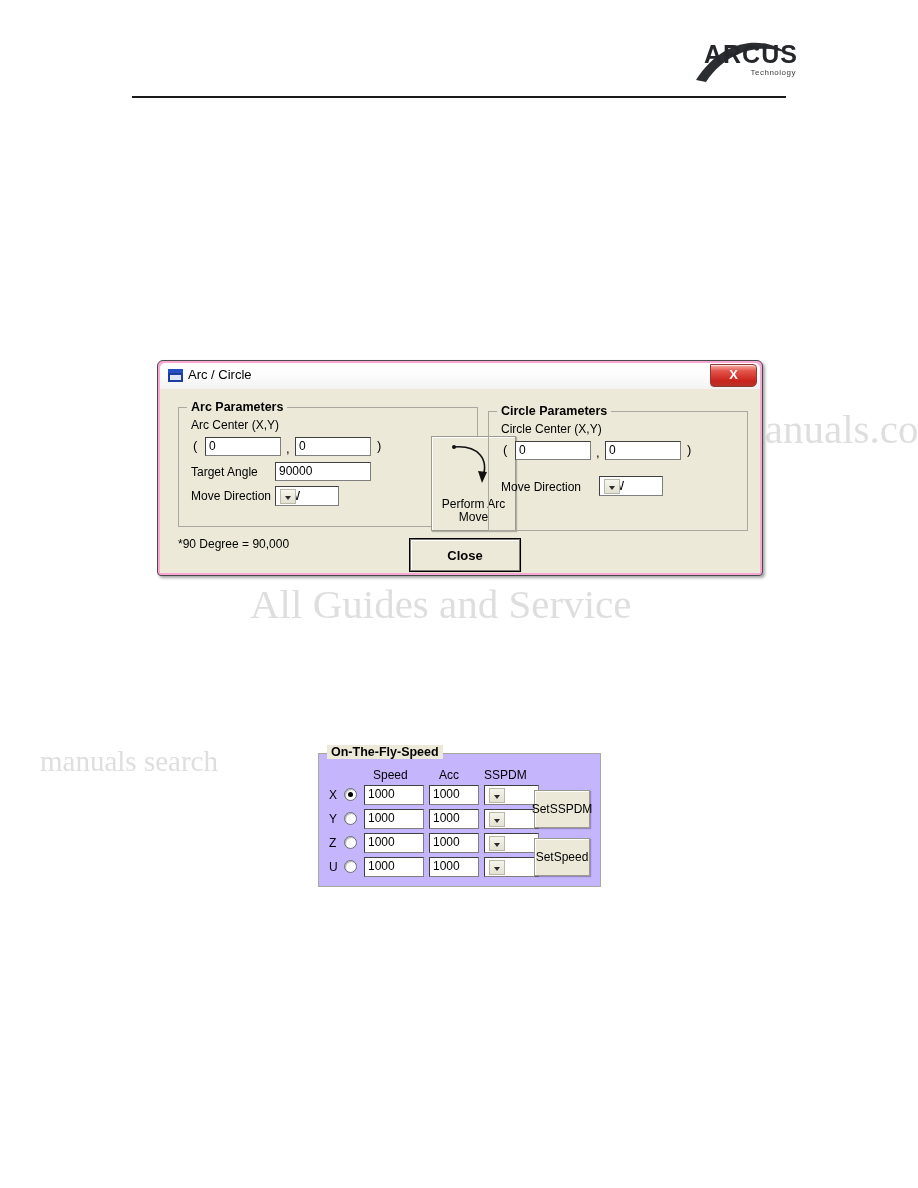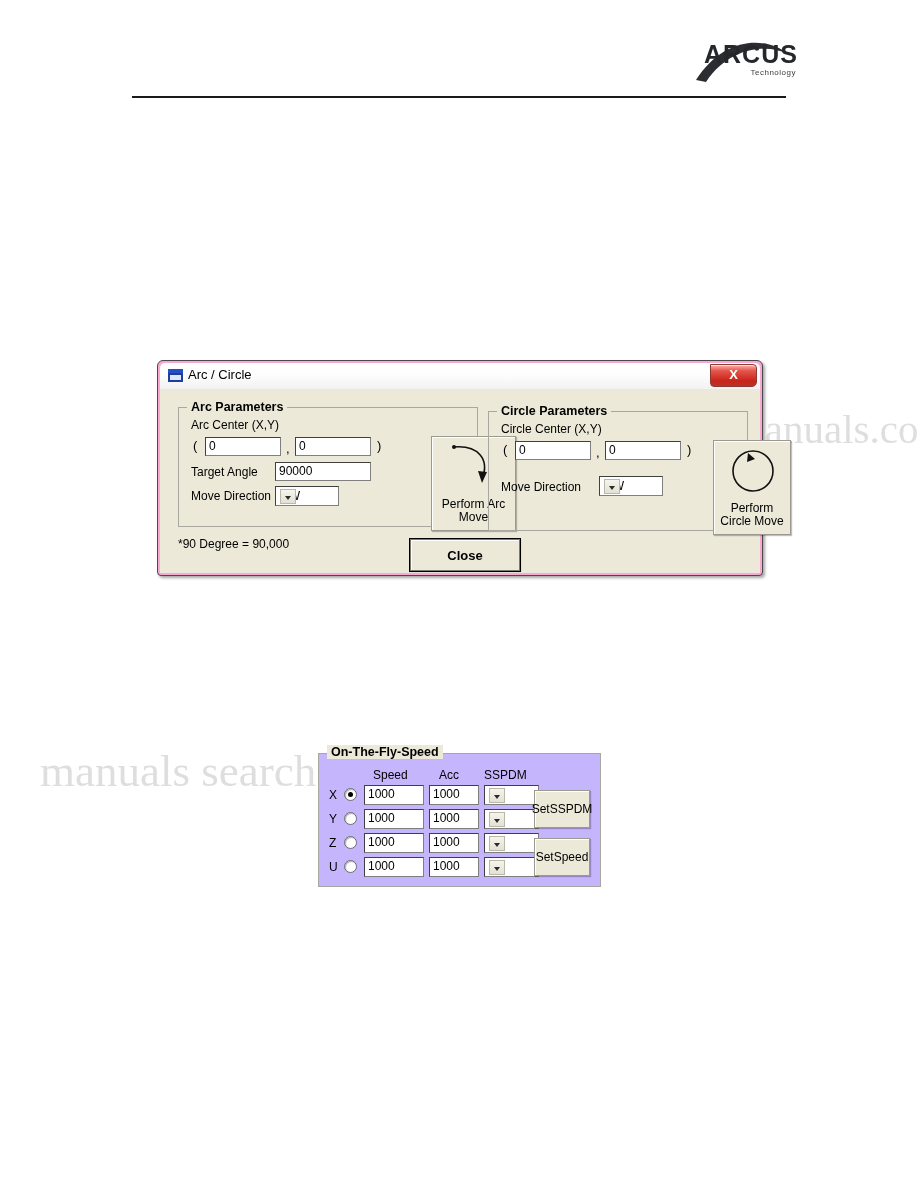--- a/index.html
+++ b/index.html
@@ -35,21 +35,21 @@
   }
   .wm-text {
     position:absolute;
     color:#d9d9d9;
     font-family:"Liberation Serif", serif;
     white-space:nowrap;
     opacity:0.85;
   }
   .wm1 { left:600px; top:405px; font-size:41px; }
   .wm2 { left:250px; top:580px; font-size:41px; }
-  .wm3 { left:40px;  top:745px; font-size:45px; }
+  .wm3 { left:40px;  top:745px; font-size:29px; }
 
   
   .dialog {
     position:absolute; left:157px; top:360px; width:604px; height:214px;
     background:#f9a8d4;
     border:1px solid #4a4a4a;
     border-radius:6px 6px 4px 4px;
     box-shadow:2px 2px 3px rgba(0,0,0,0.35);
     z-index:10;
     font-size:12px;
@@ -258,30 +258,20 @@
       <div class="comma" style="left:107px; top:33px;">,</div>
       <div class="textbox" style="left:116px; top:29px; width:76px; height:19px;">0</div>
       <div class="paren" style="left:198px; top:30px;">)</div>
 
       <div class="lbl" style="left:12px; top:68px;">Move Direction</div>
       <div class="combo" style="left:110px; top:64px; width:64px; height:20px;">
         <span>CW</span>
         <span class="combo-btn"></span>
       </div>
 
-      <div class="btn btn-perform-circle">
-        <svg class="circ-glyph" viewBox="0 0 78 52">
-          <circle cx="39" cy="26" r="20" fill="none" stroke="#111" stroke-width="1.6"></circle>
-          <path d="M34 8 L41 14 L33 17" fill="#111"></path>
-        </svg>
-        <div class="btn-caption">
-          <div>Perform</div>
-          <div>Circle Move</div>
-        </div>
-      </div>
     </div>
 
     <div class="note">*90 Degree = 90,000</div>
     <div class="btn btn-close">Close</div>
   </div>
 </div>
 
 <div class="otf">
   <div class="otf-legend">On-The-Fly-Speed</div>
 
@@ -330,14 +320,15 @@
     <div>SSPDM</div>
   </div>
   <div class="otf-btn" style="left:215px; top:84px;">
     <div>Set</div>
     <div>Speed</div>
   </div>
 </div>
 
 <div class="watermark">
   <div class="wm-text wm1">www.somanuals.com</div>
+  <div class="wm-text wm2">All Guides and Service</div>
   <div class="wm-text wm3">manuals search</div>
 </div>
 
 </body></html>

